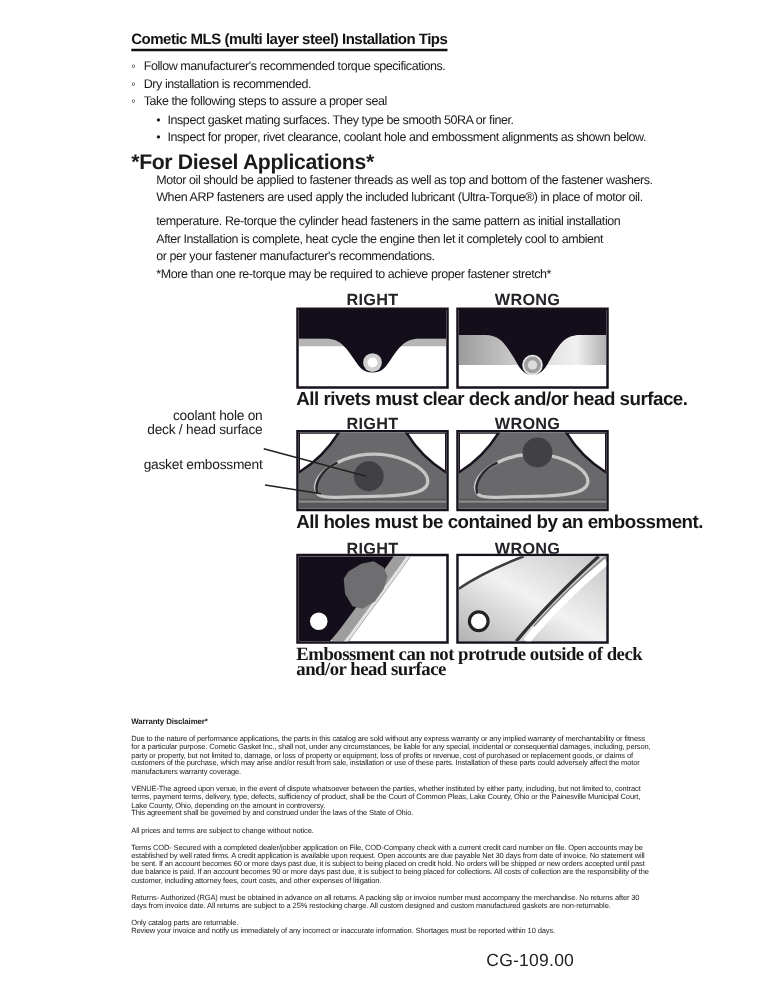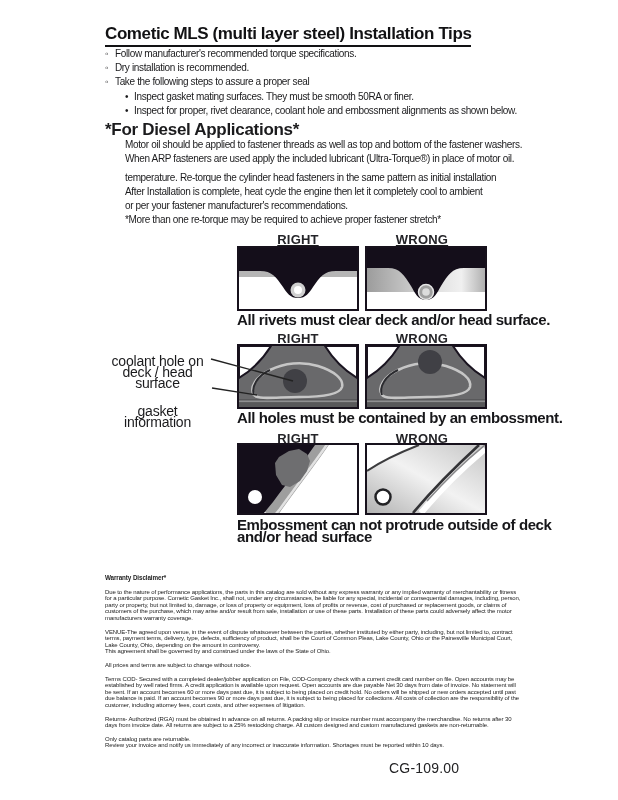--- a/index.html
+++ b/index.html
@@ -1,46 +1,46 @@
 <!DOCTYPE html>
 <html><head>
 <meta charset="utf-8">
 <style>
   html,body{margin:0;padding:0;background:#888;}
   #page{position:relative;width:618px;height:800px;background:#ffffff;overflow:hidden;
         font-family:"Liberation Sans",sans-serif;color:#1b1b1d;}
   
   #text-col{position:absolute;left:105px;top:24px;width:430px;}
-  .doc-title{position:absolute;top:0;left:0;font-size:17px;font-weight:bold;letter-spacing:-0.4px;
+  .doc-title{position:absolute;top:0;left:0;font-size:12px;font-weight:bold;letter-spacing:-0.4px;
              color:#121214;border-bottom:2px solid #121214;padding-bottom:1px;white-space:nowrap;}
   #bullets{position:absolute;top:23px;left:0;font-size:10px;letter-spacing:-0.35px;line-height:14.2px;}
   .b-row{display:flex;white-space:nowrap;}
   .b-glyph{width:10px;flex:0 0 10px;text-align:left;}
   .b-sub{margin-left:20px;}
   .b-sub .b-glyph{width:9px;flex:0 0 9px;}
   .diesel-head{position:absolute;top:96px;left:0;font-size:17px;font-weight:bold;letter-spacing:-0.3px;white-space:nowrap;}
   .para{position:absolute;left:0;font-size:10px;letter-spacing:-0.35px;line-height:14.2px;}
   .para div{white-space:nowrap;padding-left:20px;}
   #p1{top:114px;} #p2{top:147px;} #p3{top:189px;}
   
   #diagrams{position:absolute;left:237px;top:232px;width:250px;height:330px;}
-  .lab-row{position:absolute;left:0;width:250px;display:flex;gap:2px;text-decoration:underline;}
+  .lab-row{position:absolute;left:0;width:250px;display:flex;gap:2px;}
   .lab{width:122px;text-align:center;font-size:13px;font-weight:bold;letter-spacing:0.2px;color:#242428;}
   .box-row{position:absolute;left:0;display:flex;gap:6px;}
   .diag-box{width:122px;height:65px;border:2px solid #17111c;box-sizing:border-box;background:#fff;}
   .diag-box.tall{height:72px;}
   .diag-box svg{display:block;}
   .caption{position:absolute;left:0;font-size:15px;font-weight:bold;letter-spacing:-0.4px;
            line-height:11.5px;color:#17171a;white-space:nowrap;}
   #labs1{top:0;} #boxes1{top:14px;} #cap1{top:82px;}
   #labs2{top:99px;} #boxes2{top:112px;} #cap2{top:180px;}
-  #labs3{top:199px;} #boxes3{top:211px;} #cap3{top:287px;}
-  
-  #side-labels{position:absolute;left:105px;top:356px;width:105px;text-align:center;
-               font-size:14px;letter-spacing:-0.2px;line-height:11px;color:#1b1b1d;}
+  #labs3{top:199px;} #boxes3{top:211px;} #cap3{top:287px;font-family:Liberation Serif, serif;}
+  
+  #side-labels{position:absolute;left:105px;top:328px;width:105px;text-align:right;
+               font-size:11px;letter-spacing:-0.2px;line-height:11px;color:#1b1b1d;}
   #side-label-2{margin-top:17px;}
   #leader-lines{position:absolute;left:105px;top:340px;width:200px;height:62px;z-index:5;}
   
   #disclaimer{position:absolute;left:105px;top:575px;width:416px;font-size:6px;
               letter-spacing:-0.1px;line-height:6.6px;color:#222;}
   #disclaimer .dh{font-weight:bold;font-size:6.3px;margin-bottom:7px;}
   #disclaimer p{margin:0 0 7px 0;}
   #disclaimer p.tight{margin-bottom:0;}
   
   #footer-code{position:absolute;left:389px;top:760px;font-size:14px;letter-spacing:0.2px;color:#232325;text-align:center;}
@@ -61,21 +61,21 @@
       <div class="b-row">
         <span class="b-glyph">◦</span>
         <span>Dry installation is recommended.</span>
       </div>
       <div class="b-row">
         <span class="b-glyph">◦</span>
         <span>Take the following steps to assure a proper seal</span>
       </div>
       <div class="b-row b-sub">
         <span class="b-glyph">•</span>
-        <span>Inspect gasket mating surfaces.  They must be smooth 50RA or finer.</span>
+        <span>Inspect gasket mating surfaces.  They type be smooth 50RA or finer.</span>
       </div>
       <div class="b-row b-sub">
         <span class="b-glyph">•</span>
         <span>Inspect for proper, rivet clearance, coolant hole and embossment alignments as shown below.</span>
       </div>
     </div>
 
     <div class="diesel-head">*For Diesel Applications*</div>
 
     <div class="para" id="p1">
@@ -193,21 +193,21 @@
     </div>
     <div class="caption" id="cap3">
       <div>Embossment can not protrude outside of deck</div>
       <div>and/or head surface</div>
     </div>
   </div>
 
   <div id="side-labels">
     <div>coolant hole on</div>
     <div>deck / head surface</div>
-    <div id="side-label-2">gasket information</div>
+    <div id="side-label-2">gasket embossment</div>
   </div>
   <svg id="leader-lines" viewBox="0 0 200 62">
     <line x1="106" y1="19" x2="188" y2="41" stroke="#222" stroke-width="1.3"></line>
     <line x1="107" y1="48" x2="152" y2="55" stroke="#222" stroke-width="1.3"></line>
   </svg>
 
   <div id="disclaimer">
     <div class="dh">Warranty Disclaimer*</div>
     <p>Due to the nature of performance applications, the parts in this catalog are sold without any express warranty or any implied warranty of merchantability or fitness for a particular purpose.  Cometic Gasket Inc., shall not, under any circumstances, be liable for any special, incidental or consequential damages, including, person, party or property, but not limited to, damage, or loss of property or equipment, loss of profits or revenue, cost of purchased or replacement goods, or claims of customers of the purchase, which may arise and/or result from sale, installation or use of these parts.  Installation of these parts could adversely affect the motor manufacturers warranty coverage.</p>
     <p class="tight">VENUE-The agreed upon venue, in the event of dispute whatsoever between the parties, whether instituted by either party, including, but not limited to, contract terms, payment terms, delivery, type, defects, sufficiency of product, shall be the Court of Common Pleas, Lake County, Ohio or the Painesville Municipal Court, Lake County, Ohio, depending on the amount in controversy.</p>

